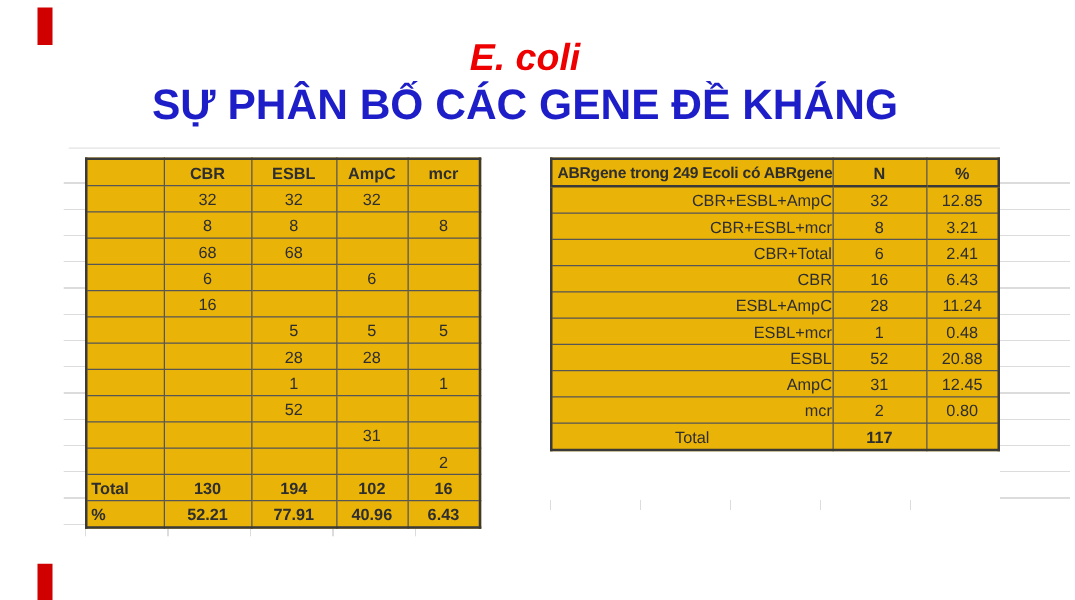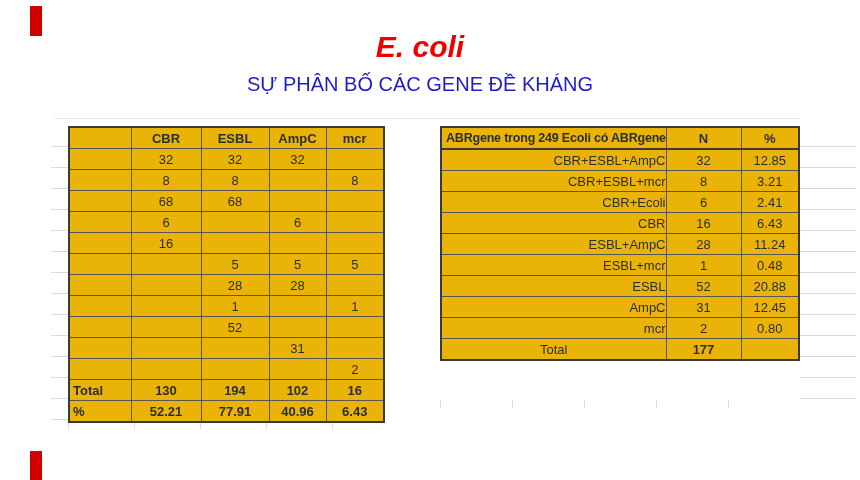--- a/index.html
+++ b/index.html
@@ -17,22 +17,22 @@
   #accent-bottom { top: 451px; height: 29px; }
 
   
   #title-block { position: absolute; left: 0; top: 30px; width: 840px; text-align: center; }
   #slide-title {
     font-size: 30px; line-height: 34px;
     font-weight: bold; font-style: italic;
     color: #ee0000;
   }
   #slide-subtitle {
-    font-size: 20px; line-height: 34px;
-    font-weight: normal;
+    font-size: 34px; line-height: 34px;
+    font-weight: bold;
     color: #1e1ec8;
     letter-spacing: 0px;
     margin-top: 3px;
   }
 
   
   table {
     position: absolute;
     border-collapse: collapse;
     table-layout: fixed;
@@ -236,21 +236,21 @@
         <td>CBR+ESBL+AmpC</td>
         <td>32</td>
         <td>12.85</td>
       </tr>
       <tr class="data-row">
         <td>CBR+ESBL+mcr</td>
         <td>8</td>
         <td>3.21</td>
       </tr>
       <tr class="data-row">
-        <td>CBR+Ecoli</td>
+        <td>CBR+Total</td>
         <td>6</td>
         <td>2.41</td>
       </tr>
       <tr class="data-row">
         <td>CBR</td>
         <td>16</td>
         <td>6.43</td>
       </tr>
       <tr class="data-row">
         <td>ESBL+AmpC</td>
@@ -272,17 +272,17 @@
         <td>31</td>
         <td>12.45</td>
       </tr>
       <tr class="data-row">
         <td>mcr</td>
         <td>2</td>
         <td>0.80</td>
       </tr>
       <tr class="total-row">
         <td>Total</td>
-        <td>177</td>
+        <td>117</td>
         <td></td>
       </tr>
     </tbody>
   </table>
 
 </body></html>

